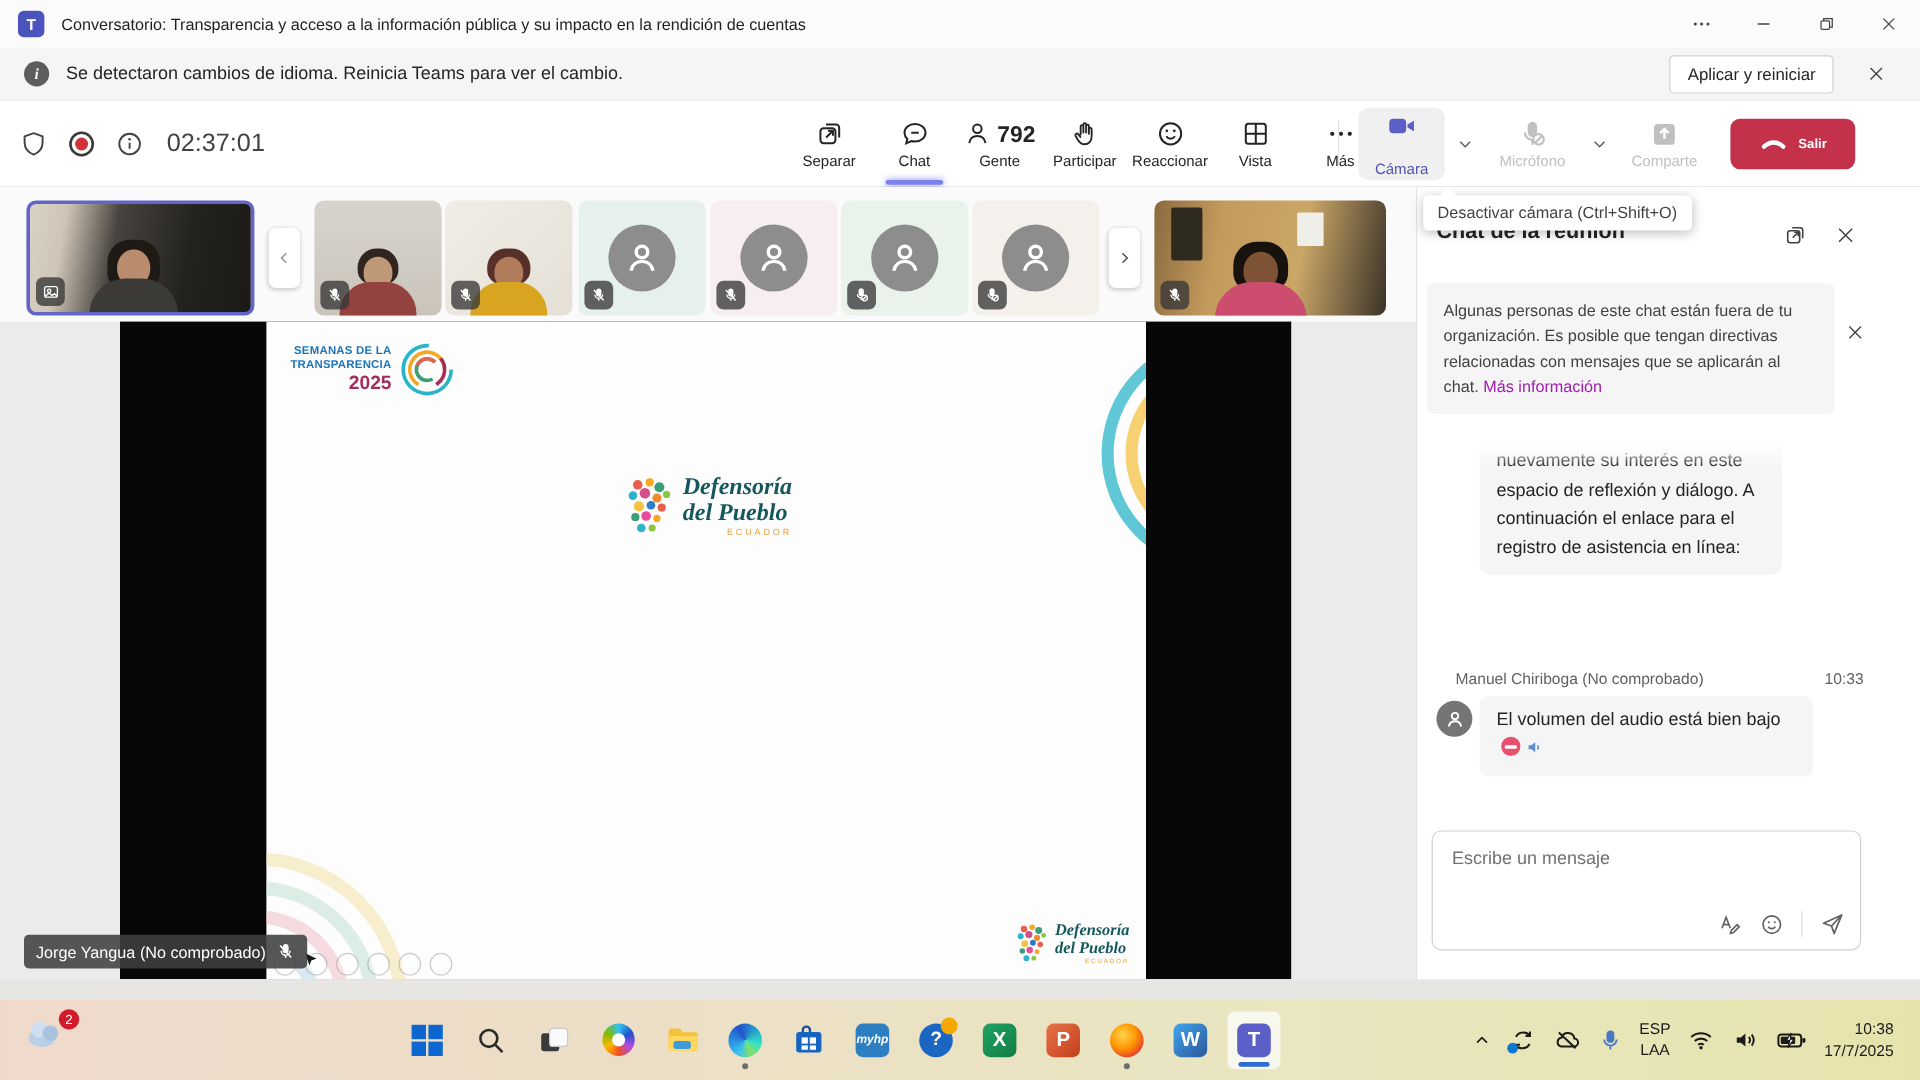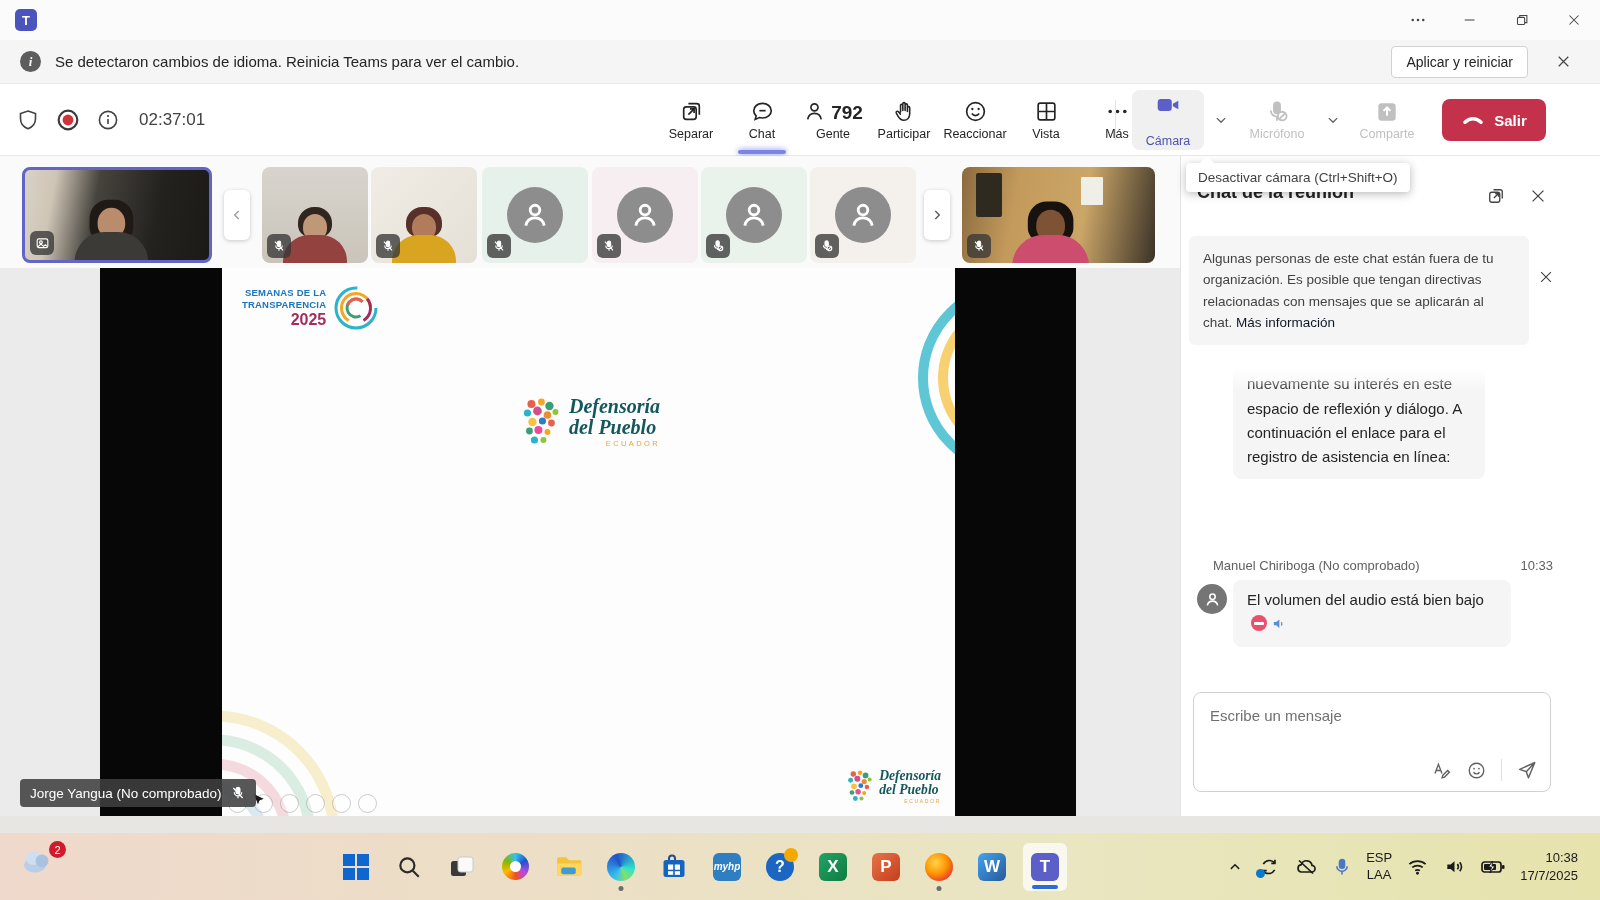--- a/index.html
+++ b/index.html
@@ -29,40 +29,40 @@
     font-family:"Liberation Serif", serif; font-style:italic; }
   .banner-text { margin-left:14px; font-size:15px; color:#242424; }
   .banner-btn { margin-left:auto; height:32px; padding:0 14px; background:#fff;
     border:1px solid #d1d1d1; border-radius:4px; font-size:14px; color:#242424;
     display:flex; align-items:center; }
   .banner-x { width:46px; display:flex; justify-content:center; margin-right:14px; margin-left:12px; }
 
   
   .callbar { left:0; top:84px; width:1600px; height:72px; background:#fff; border-bottom:1px solid #e8e8e8; }
   .cb-left { position:absolute; left:16px; top:0; height:72px; display:flex; align-items:center; gap:15px; }
-  .cb-timer { font-size:17px; color:#424242; margin-left:4px; }
+  .cb-timer { font-size:21px; color:#424242; margin-left:4px; }
   .cb-center { position:absolute; left:658px; top:0; width:492px; height:72px;
     display:flex; justify-content:space-between; }
   .cb-btn { width:66px; display:flex; flex-direction:column; align-items:center;
     justify-content:center; gap:3px; position:relative; color:#242424; }
   .cb-btn .lbl { font-size:12.5px; }
   .cb-active-bar { position:absolute; bottom:2px; left:50%; transform:translateX(-50%);
     width:48px; height:4px; border-radius:3px; background:#7b83eb; box-shadow:0 0 6px #7b83eb; }
   .gente-top { display:flex; align-items:flex-end; gap:3px; }
   .gente-top .cnt { font-size:19px; font-weight:bold; }
   .cb-right { position:absolute; right:54px; top:0; height:72px; display:flex; align-items:center; gap:8px; }
   .cb-div { width:1px; height:40px; background:#e3e3e3; margin-right:8px; }
   .cam-box { width:72px; height:60px; background:#f0f0f0; border-radius:8px;
     display:flex; flex-direction:column; align-items:center; justify-content:center; gap:16px; }
   .cam-box .lbl { font-size:12.5px; color:#4f52b2; }
   .gray-box { width:78px; height:60px; display:flex; flex-direction:column; align-items:center;
     justify-content:center; gap:2px; }
   .gray-box .lbl { font-size:12.5px; color:#c0c0c0; }
   .salir-btn { width:104px; height:42px; background:#c4314b; border-radius:8px; color:#fff;
-    display:flex; align-items:center; justify-content:center; gap:9px; font-size:15px; font-weight:bold; margin-left:10px; }
+    display:flex; align-items:center; justify-content:center; gap:9px; font-size:11px; font-weight:bold; margin-left:10px; }
 
   
   .tooltip { left:1186px; top:163px; background:#fff; border-radius:4px; padding:7px 12px;
     font-size:13.5px; color:#424242; box-shadow:0 2px 10px rgba(0,0,0,.28); z-index:60; white-space:nowrap; }
   .tooltip:before { content:""; position:absolute; top:-5px; left:16px; width:10px; height:10px;
     background:#fff; transform:rotate(45deg); }
 
   
   .filmstrip { left:0; top:156px; width:1180px; height:112px; background:#fafafa; }
   .tile { position:absolute; top:11px; height:96px; border-radius:8px; overflow:hidden; }
@@ -100,21 +100,21 @@
     background:rgba(64,64,64,.88); border-radius:4px; color:#fff; font-size:13.5px;
     display:flex; align-items:center; gap:8px; z-index:5; }
 
   
   .chatpanel { left:1180px; top:156px; width:420px; height:660px; background:#fff;
     border-left:1px solid #e3e3e3; z-index:10; }
   .chp-header { position:absolute; left:16px; top:26px; font-size:18px; font-weight:bold; color:#242424; }
   .chp-hicons { position:absolute; right:52px; top:30px; display:flex; gap:22px; color:#424242; }
   .notice { position:absolute; left:8px; top:80px; width:340px; background:#f5f5f5; border-radius:6px;
     padding:12px 14px; font-size:13.5px; line-height:1.58; color:#424242; }
-  .notice a { color:#0f172a; text-decoration:none; }
+  .notice a { color:#a21caf; text-decoration:none; }
   .notice-x { position:absolute; left:356px; top:112px; color:#424242; }
   .pinned { position:absolute; left:0; top:188px; width:420px; height:26px; display:flex; align-items:center; }
   .pinned .author { font-size:13.5px; font-weight:bold; color:#3b3b3b; margin-left:18px; }
   .pinned .ptime { font-size:13px; font-weight:bold; color:#242424; margin-left:14px; }
   .pinned .pdots { margin-left:auto; margin-right:52px; color:#424242; }
   .msgclip { position:absolute; left:0; top:214px; width:420px; height:322px; overflow:hidden; }
   .bubble { background:#f5f5f5; border-radius:8px; padding:8px 14px 10px; font-size:15px;
     line-height:1.62; color:#242424; }
   .bubble1 { position:absolute; left:52px; top:-30px; width:252px; }
   .fade { position:absolute; left:0; top:0; width:420px; height:20px;
@@ -154,20 +154,21 @@
   .tray-lang { font-size:13px; line-height:1.3; text-align:center; }
   .tray-clock { font-size:13px; line-height:1.35; text-align:right; }
   .win-start { display:grid; grid-template-columns:12px 12px; grid-template-rows:12px 12px; gap:2px; }
   .win-start div { background:#0e67d0; }
 </style>
 </head>
 <body>
 
 <div class="abs titlebar">
   <div class="tb-appicon">T</div>
+  <div class="tb-title">Conversatorio: Transparencia y acceso a la información pública y su impacto en la rendición de cuentas</div>
   <div class="tb-controls">
     <div class="tb-ctl">
       <svg width="18" height="18" viewBox="0 0 24 24">
           <g fill="#444">
             <circle cx="5" cy="12" r="1.7"></circle>
             <circle cx="12" cy="12" r="1.7"></circle>
             <circle cx="19" cy="12" r="1.7"></circle>
           </g>
         </svg>
     </div>

